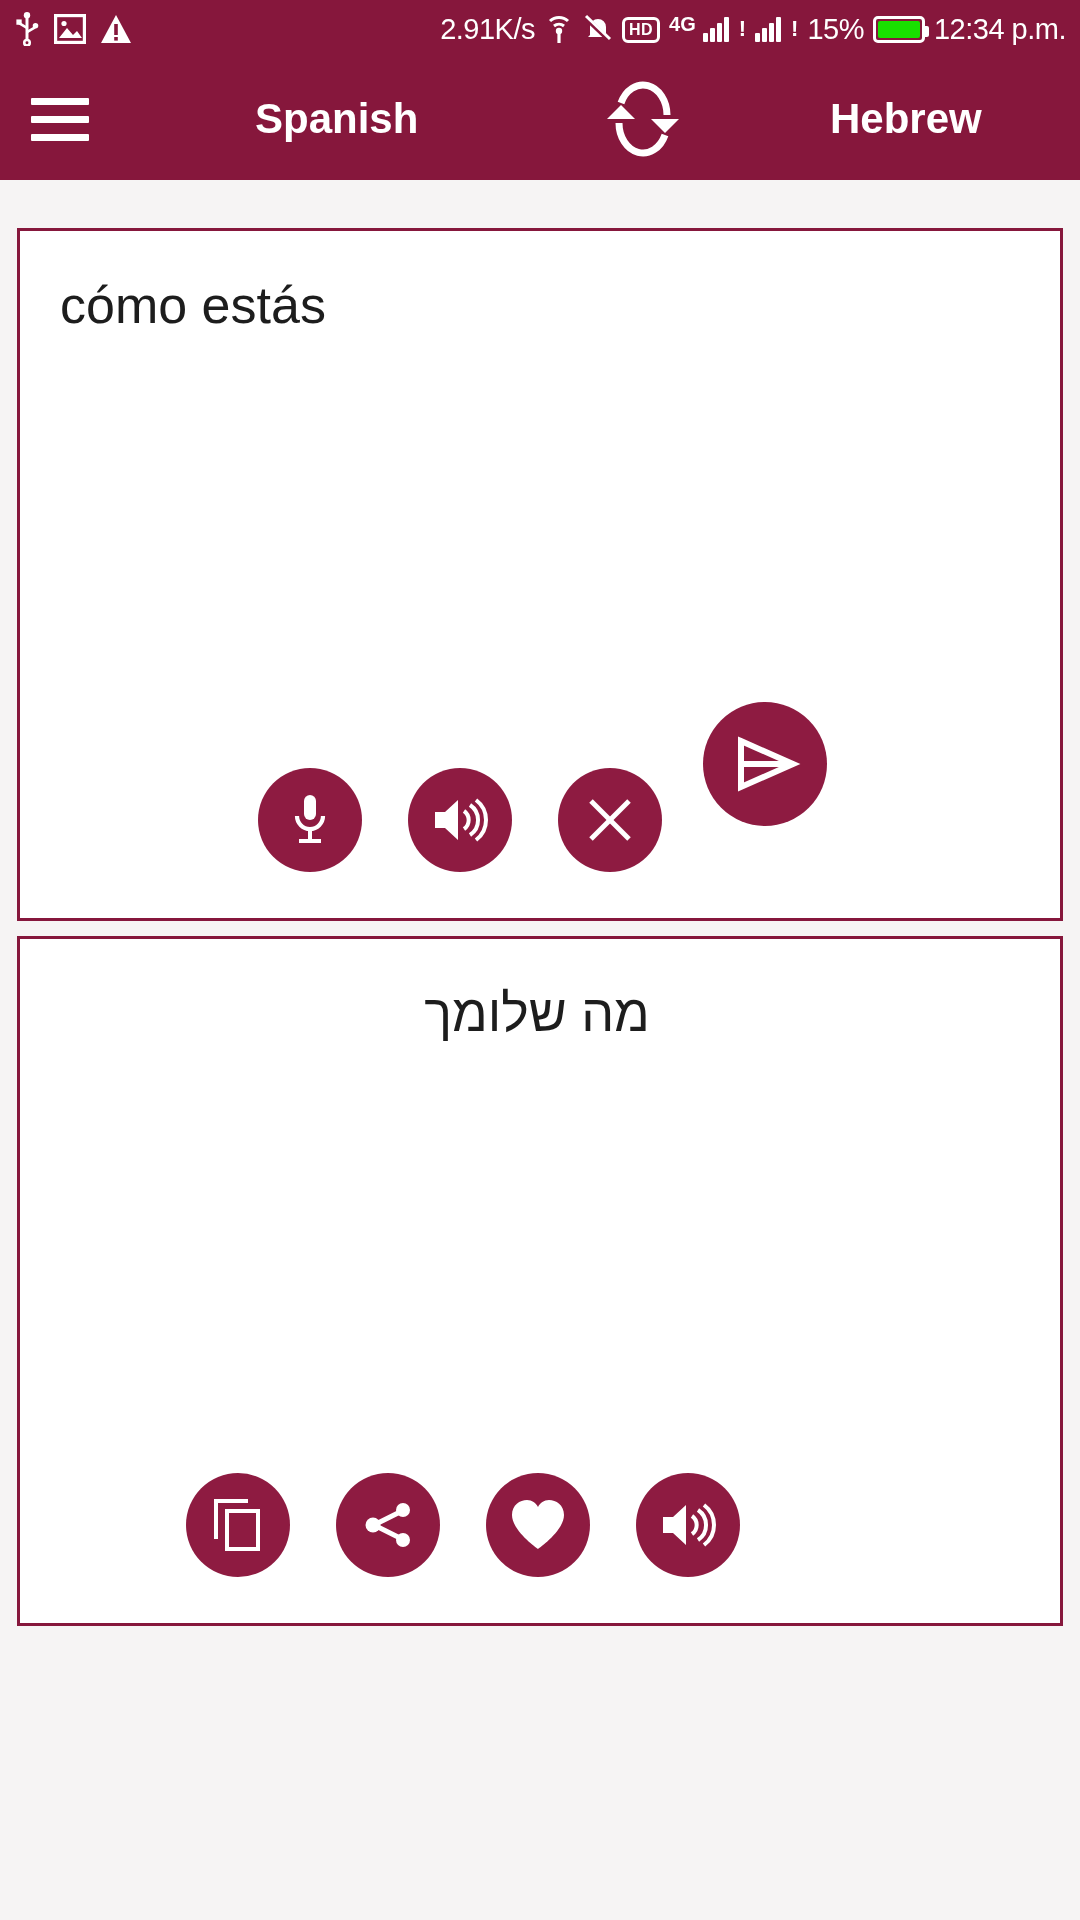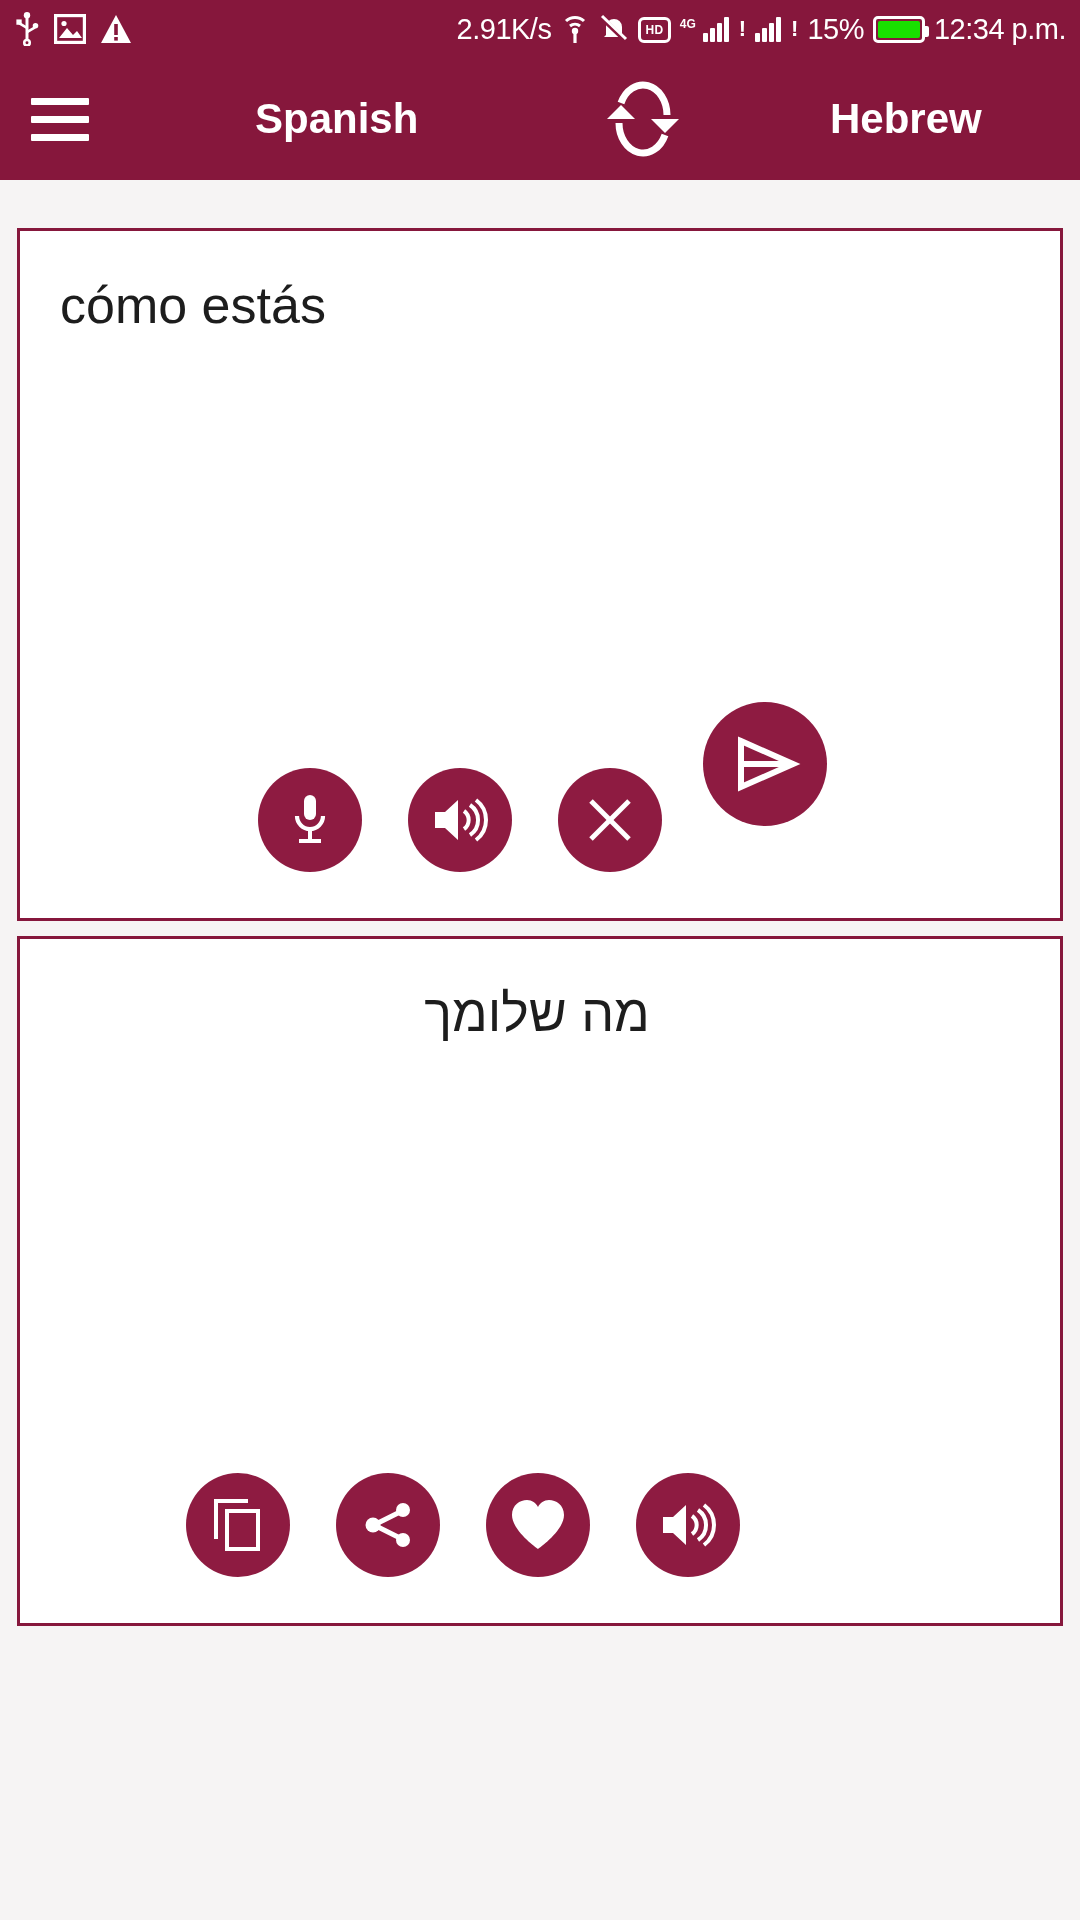--- a/index.html
+++ b/index.html
@@ -19,29 +19,29 @@
     padding:0 14px;
     color:#ffffff;
   }
   .sb-left{ display:flex; align-items:center; gap:14px; }
   .sb-right{ margin-left:auto; display:flex; align-items:center; gap:9px; }
   .sb-txt{ font-size:29px; letter-spacing:-0.5px; font-weight:400; white-space:nowrap;}
   .sb-ico{ display:inline-flex; align-items:center; justify-content:center; }
 
   .hd-badge{
     border:3px solid #fff; border-radius:6px; padding:0 4px;
-    font-size:12px; font-weight:700; line-height:20px; letter-spacing:0.5px;
+    font-size:16px; font-weight:700; line-height:20px; letter-spacing:0.5px;
     position:relative; top:1px;
   }
   .sig{ display:inline-flex; align-items:flex-end; gap:2px; height:26px; }
   .sig i{ display:block; width:5px; background:#fff; border-radius:1px; }
   .sig i:nth-child(1){height:9px} .sig i:nth-child(2){height:14px}
   .sig i:nth-child(3){height:19px} .sig i:nth-child(4){height:25px}
   .sig-bang{ font-size:22px; font-weight:700; line-height:22px; margin-left:1px; }
-  .g4{ font-size:12px; font-weight:700; position:relative; top:-5px; margin-right:-2px;}
+  .g4{ font-size:20px; font-weight:700; position:relative; top:-5px; margin-right:-2px;}
   .battery{
     width:52px; height:27px; border:3px solid #fff; border-radius:5px;
     position:relative; display:flex; align-items:center; padding:2px;
   }
   .battery::after{
     content:""; position:absolute; right:-7px; top:7px; width:5px; height:11px;
     background:#fff; border-radius:0 2px 2px 0;
   }
   .battery span{ display:block; height:100%; width:100%; background:#18e000; border-radius:2px;}
 

